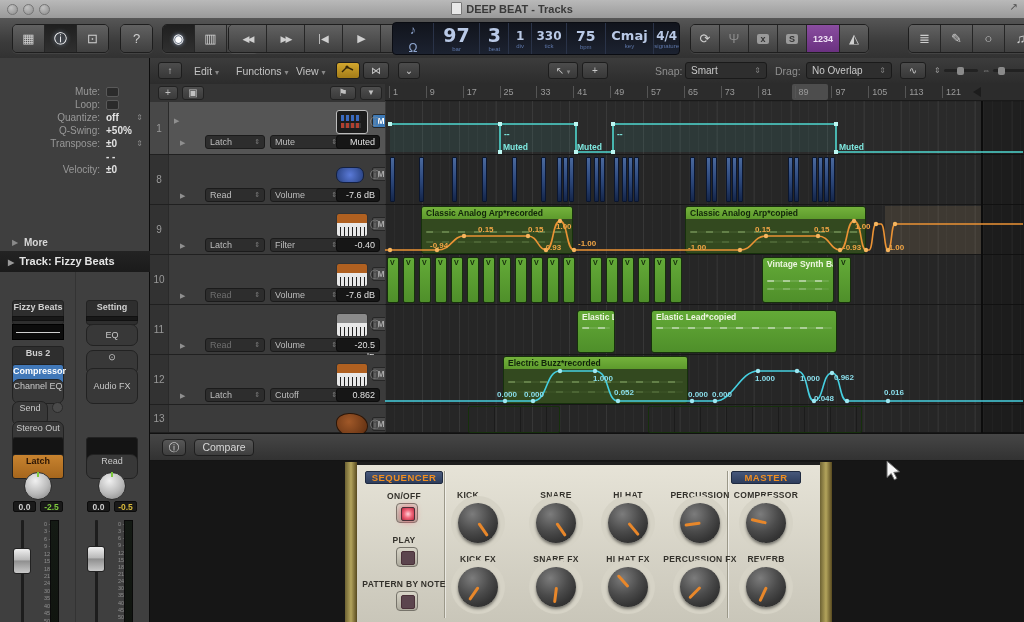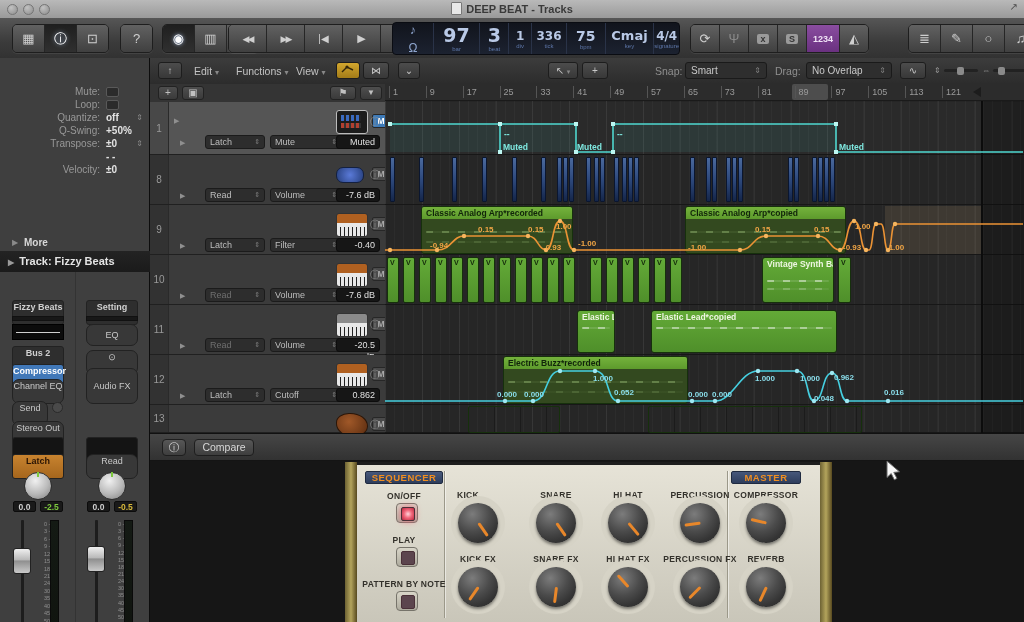--- a/index.html
+++ b/index.html
@@ -234,21 +234,21 @@
       </div>
       <div class="lcdcell" style="width:28px">
         <span class="lcdval" style="font-size:19px">3</span>
         <span class="lcdlab">beat</span>
       </div>
       <div class="lcdcell" style="width:22px">
         <span class="lcdval" style="font-size:12px">1</span>
         <span class="lcdlab">div</span>
       </div>
       <div class="lcdcell" style="width:34px">
-        <span class="lcdval" style="font-size:12px">336</span>
+        <span class="lcdval" style="font-size:12px">330</span>
         <span class="lcdlab">tick</span>
       </div>
       <div class="lcdcell" style="width:38px">
         <span class="lcdval" style="font-size:14px">75</span>
         <span class="lcdlab">bpm</span>
       </div>
       <div class="lcdcell" style="width:48px">
         <span class="lcdval" style="font-size:13px">Cmaj</span>
         <span class="lcdlab">key</span>
       </div>
@@ -623,21 +623,21 @@
       <div class="abar" style="left: 409px; top: 56px; height: 45px;"></div>
       <div class="abar" style="left: 427px; top: 56px; height: 45px;"></div>
       <div class="abar" style="left: 433px; top: 56px; height: 45px;"></div>
       <div class="abar" style="left: 439px; top: 56px; height: 45px;"></div>
       <div class="abar" style="left: 445px; top: 56px; height: 45px;"></div>
       <div class="region dim" style="left: 36px; top: 105px; width: 152px; height: 48px;">
         <div class="rhdr">Classic Analog Arp*recorded</div>
         <div class="wavehint faint" style="top: 24px;"></div>
         <div class="wavehint faint" style="top: 34px; opacity: 0.5;"></div>
       </div>
-      <div class="region dim" style="left: 300px; top: 105px; width: 161px; height: 48px;">
+      <div class="region dim" style="left: 300px; top: 105px; width: 181px; height: 48px;">
         <div class="rhdr">Classic Analog Arp*copied</div>
         <div class="wavehint faint" style="top: 24px;"></div>
         <div class="wavehint faint" style="top: 34px; opacity: 0.5;"></div>
       </div>
       <div class="band" style="left: 500px; top: 105px; width: 96px; height: 48px;"></div>
       <div class="vreg" style="left: 2px; top: 156px; height: 46px;">V</div>
       <div class="vreg" style="left: 18px; top: 156px; height: 46px;">V</div>
       <div class="vreg" style="left: 34px; top: 156px; height: 46px;">V</div>
       <div class="vreg" style="left: 50px; top: 156px; height: 46px;">V</div>
       <div class="vreg" style="left: 66px; top: 156px; height: 46px;">V</div>

